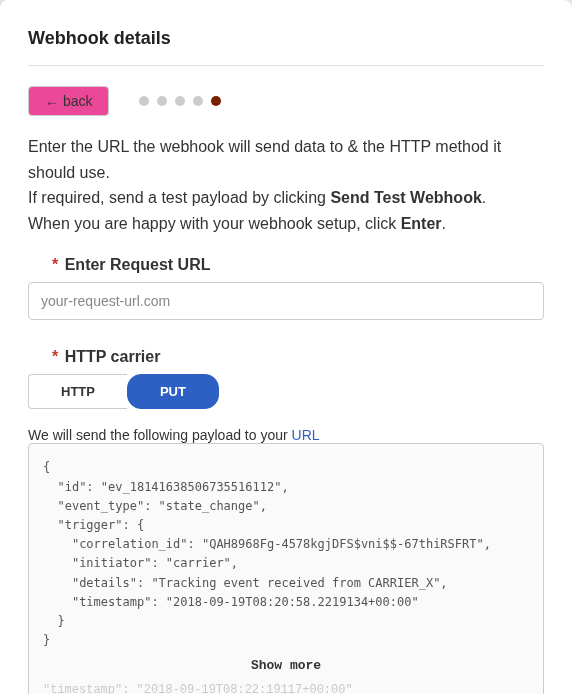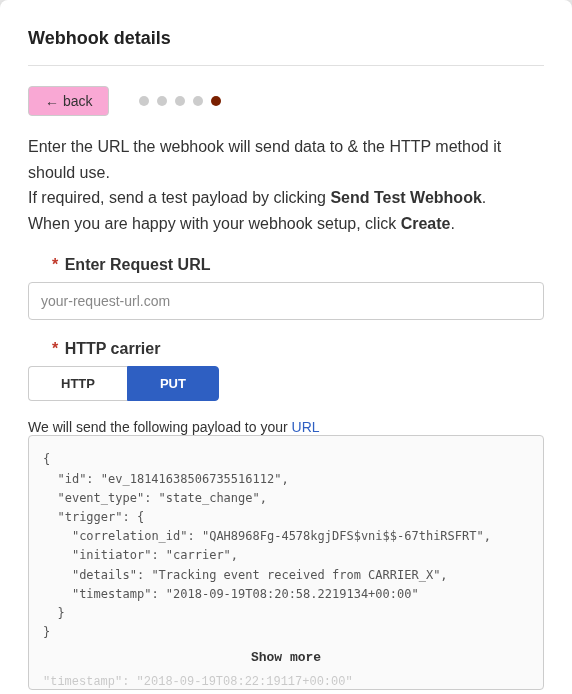--- a/index.html
+++ b/index.html
@@ -27,21 +27,21 @@
       margin-bottom: 16px;
     }
     .top-nav {
       display: flex;
       align-items: center;
       margin-bottom: 18px;
       gap: 18px;
     }
     .back-btn {
       border: 1px solid #ccc;
-      background: #f9a8d4;
+      background: #ec4899;
       border-radius: 4px;
       padding: 6px 16px;
       font-size: 14px;
       cursor: pointer;
       color: #333;
       display: flex;
       align-items: center;
       gap: 6px;
     }
     .step-dots {
@@ -79,21 +79,21 @@
       color: #c0392b;
       margin-right: 2px;
     }
     .url-input {
       width: 100%;
       border: 1px solid #ccc;
       border-radius: 4px;
       padding: 10px 12px;
       font-size: 14px;
       color: #888;
-      margin-bottom: 20px;
+      margin-bottom: 28px;
       outline: none;
     }
     .http-method-section {
       margin-bottom: 18px;
     }
     .method-buttons {
       display: flex;
       margin-top: 8px;
     }
     .method-btn {
@@ -109,20 +109,21 @@
       border-radius: 4px 0 0 4px;
       border-right: none;
     }
     .method-btn:last-child {
       border-radius: 0 4px 4px 0;
     }
     .method-btn.active {
       background: #2e5fc2;
       color: #fff;
       border-color: #2e5fc2;
+      border-radius: 14px;
     }
     .payload-label {
       font-size: 14px;
       color: #333;
       margin-bottom: 0;
     }
     .payload-label .url-link {
       color: #2e5fc2;
       text-decoration: none;
     }
@@ -188,21 +189,21 @@
       <div class="dot"></div>
       <div class="dot"></div>
       <div class="dot"></div>
       <div class="dot active"></div>
     </div>
   </div>
 
   <div class="description">
     <span>Enter the URL the webhook will send data to &amp; the HTTP method it should use.</span><br>
     <span>If required, send a test payload by clicking </span><span class="bold">Send Test Webhook</span><span>.</span><br>
-    <span>When you are happy with your webhook setup, click </span><span class="bold">Create</span><span>.</span>
+    <span>When you are happy with your webhook setup, click </span><span class="bold">Enter</span><span>.</span>
   </div>
 
   <div class="field-label">
     <span class="required-star">*</span>
     <span>Enter Request URL</span>
   </div>
   <input class="url-input" type="text" value="your-request-url.com" placeholder="your-request-url.com" style="">
 
   <div class="http-method-section">
     <div class="field-label">

